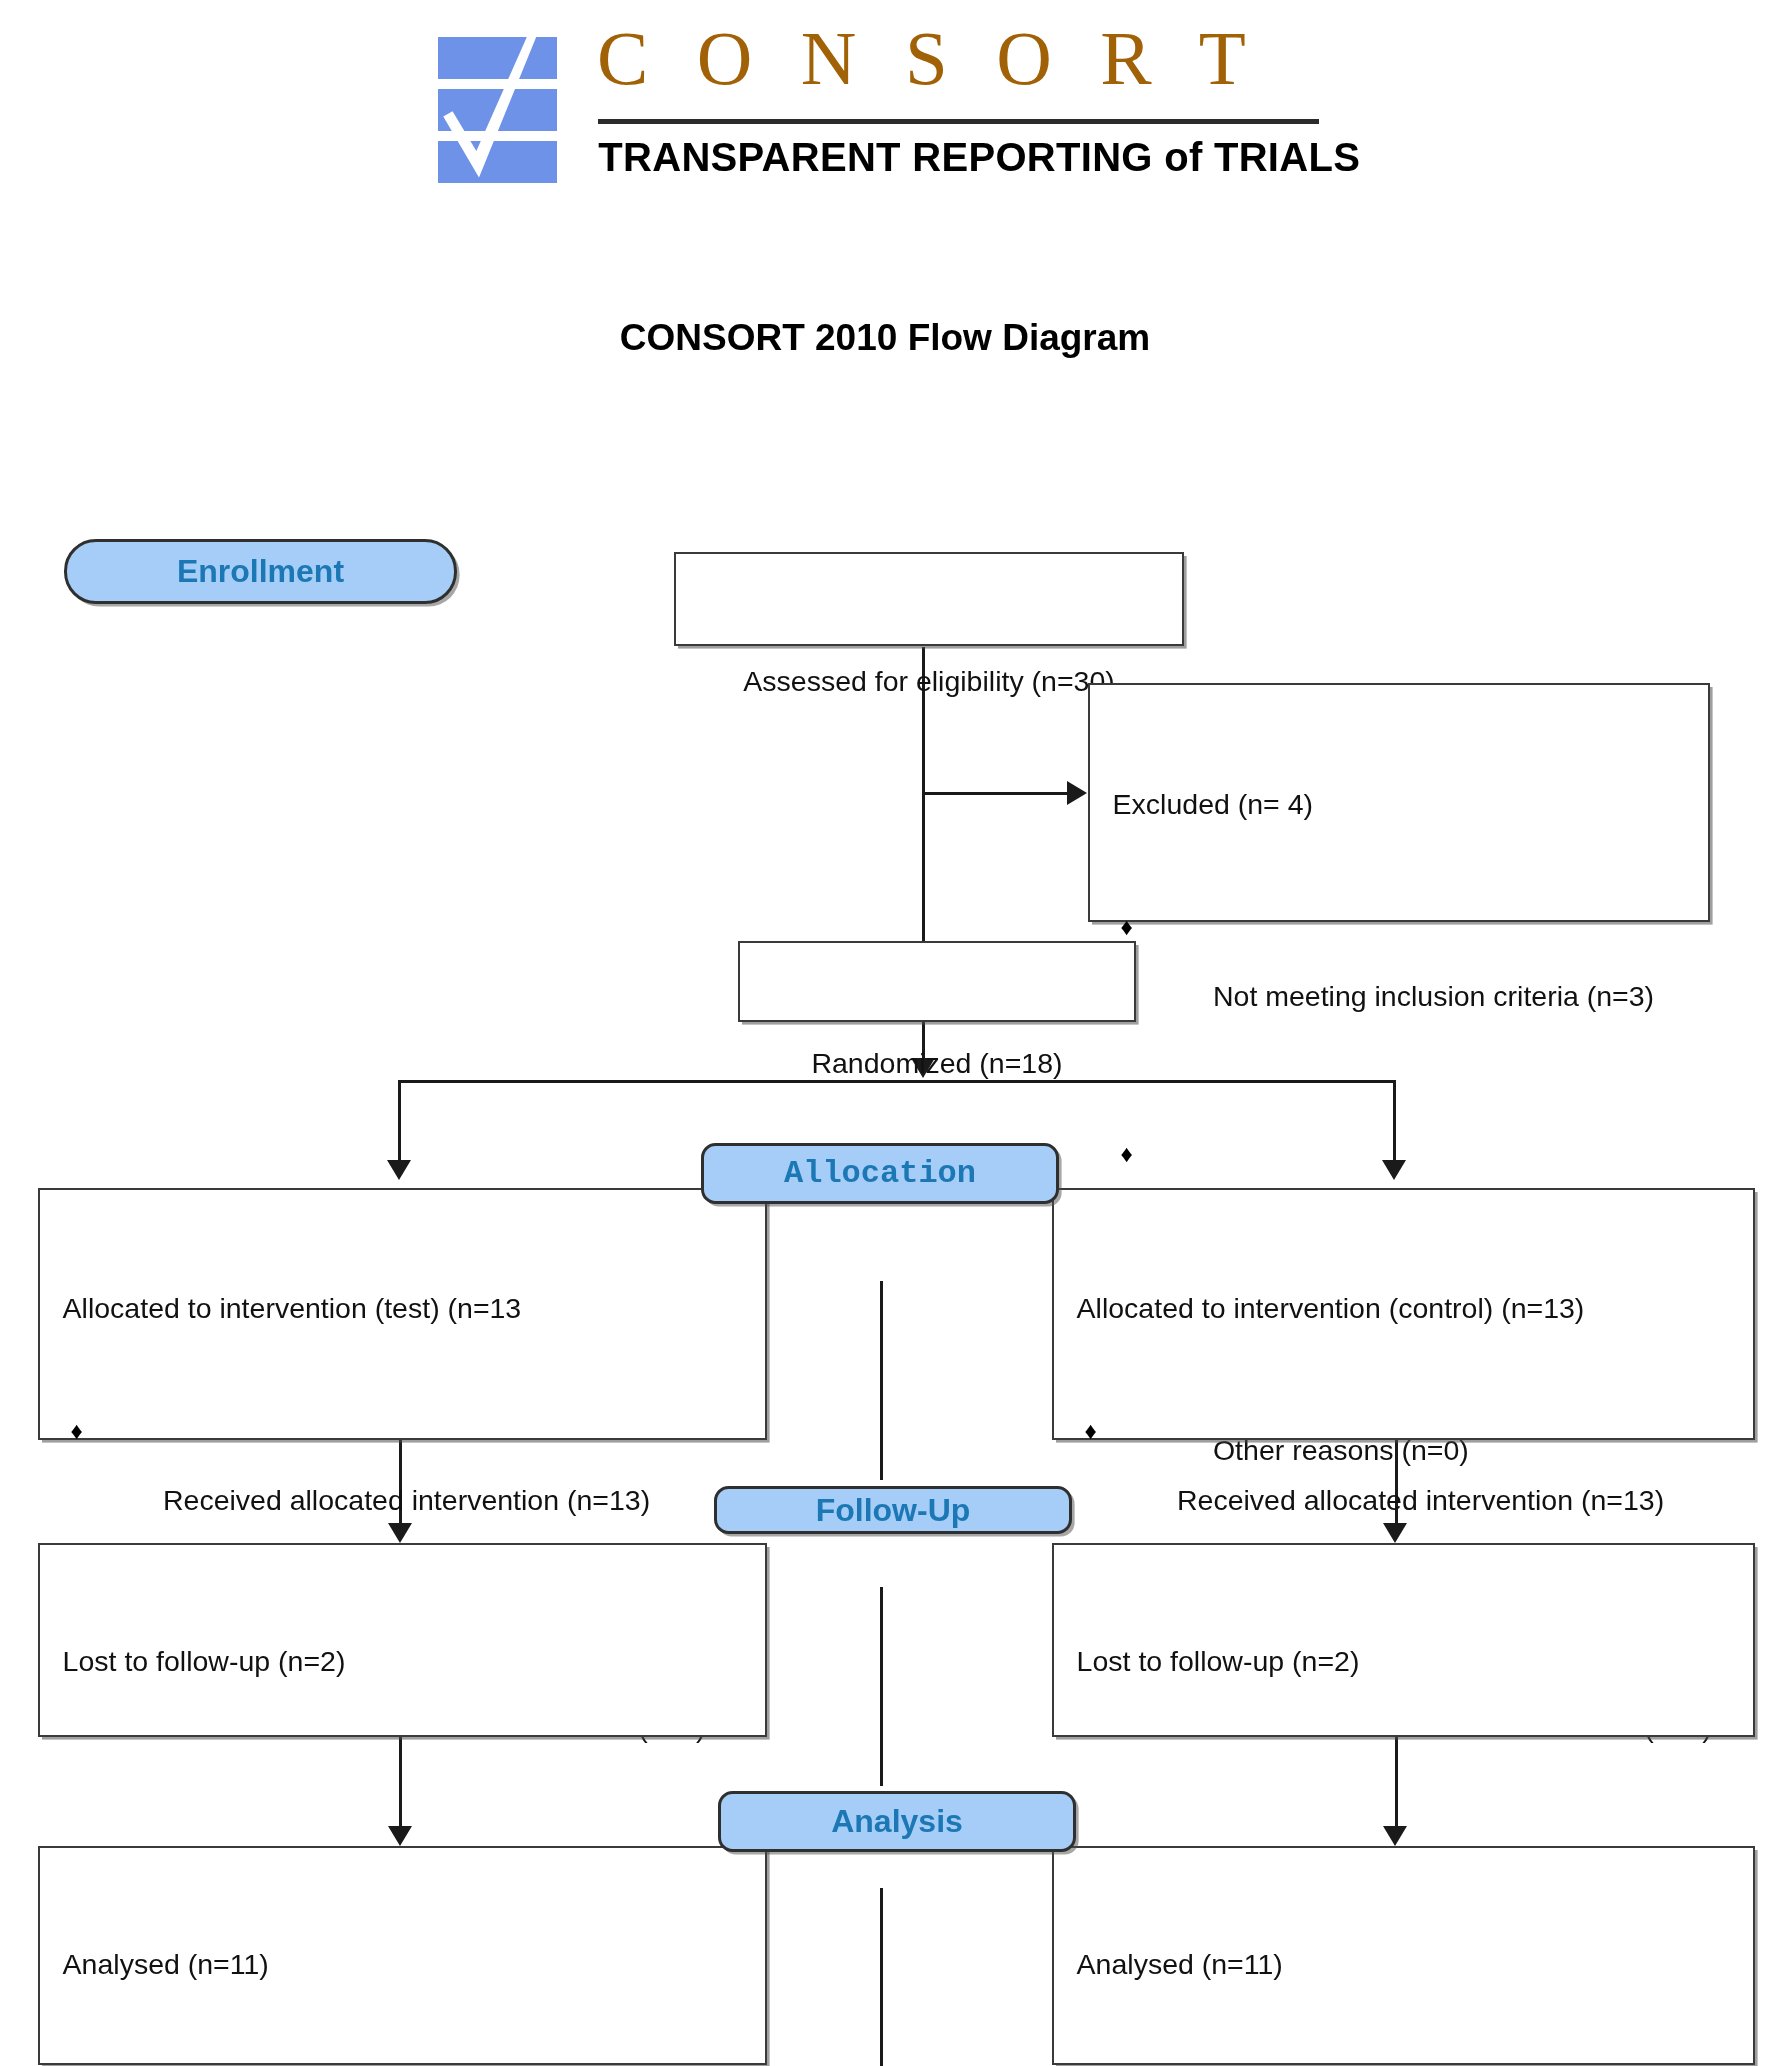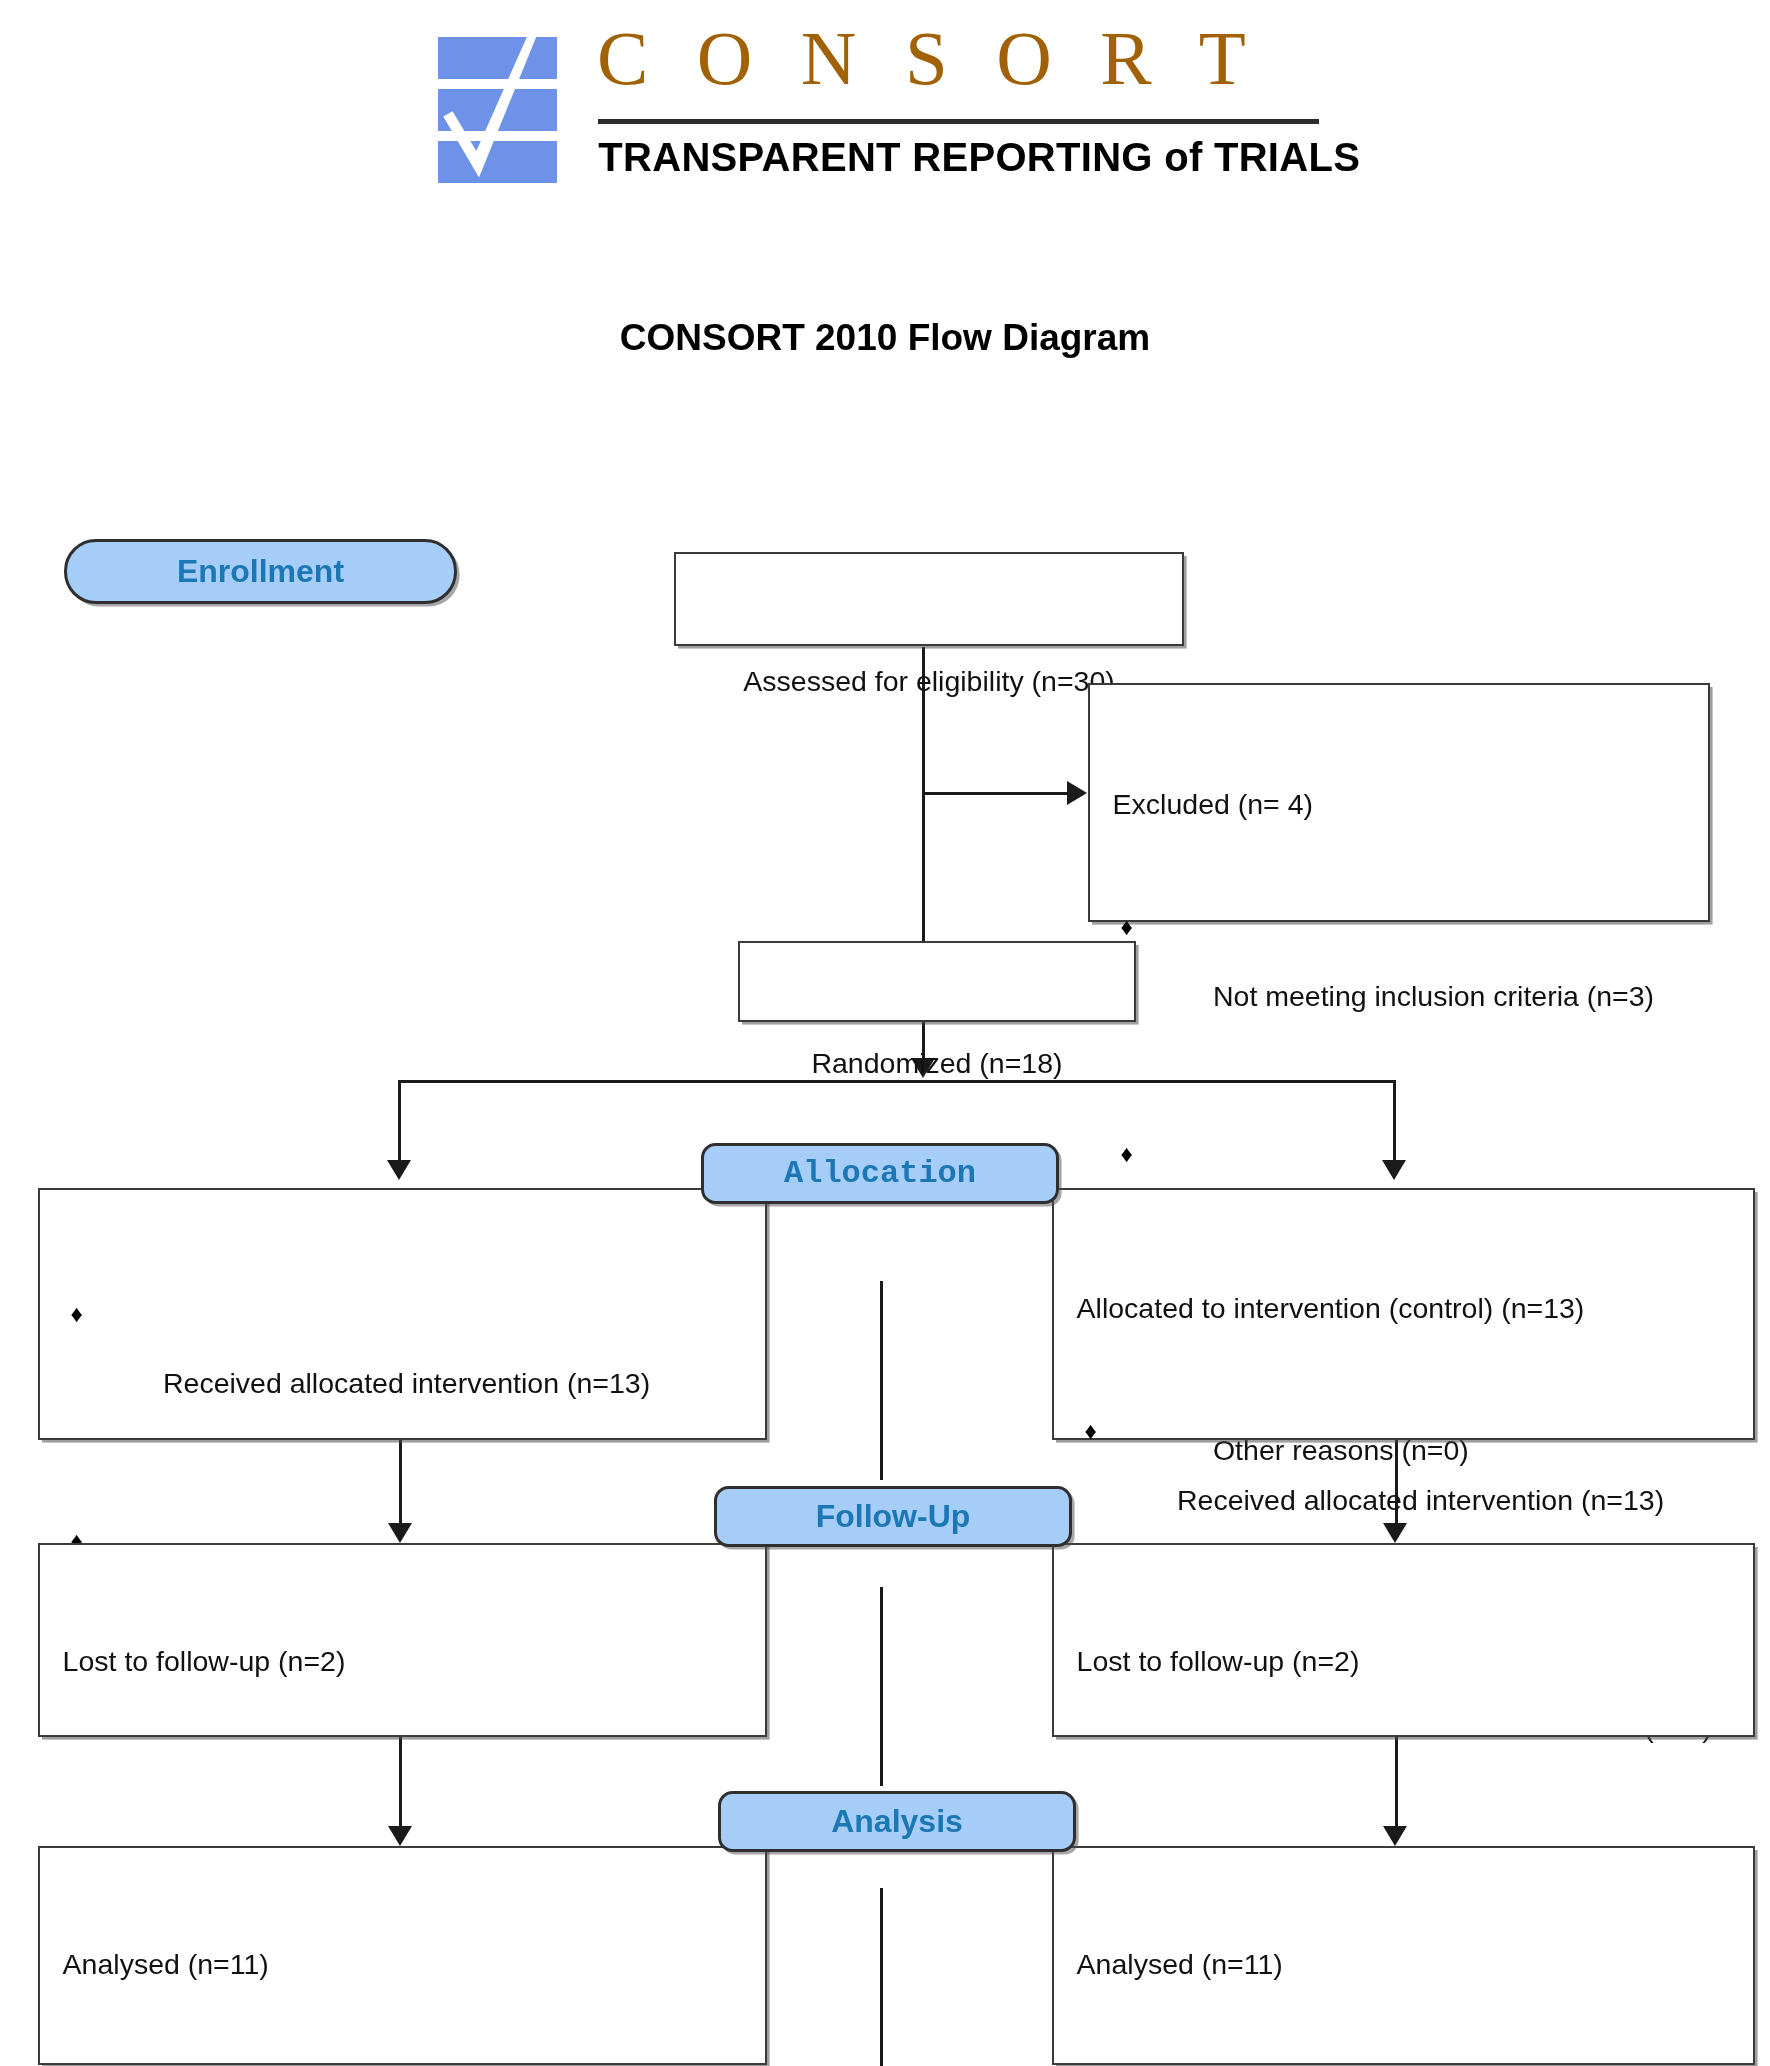--- a/index.html
+++ b/index.html
@@ -280,20 +280,21 @@
   <div class="flow-box" style="left:738px; top:941px; width:398px; height:81px;">
     <div class="box-lines box-text centered" style="top:21px;">
       <span class="plain-line">Randomized (n=18)</span>
     </div>
   </div>
 
   <div class="stage-badge" style="left:701px; top:1143px; width:358px; height:61px;font-family:Liberation Mono, monospace;">Allocation</div>
 
   <div class="flow-box" style="left:38px; top:1188px; width:729px; height:252px;">
     <div class="box-lines box-text" style="top:18.6px;">
+      <span class="plain-line">Allocated to intervention (test) (n=13</span>
       <span class="bullet-line">
         <span class="bullet-glyph">♦</span>
         <span>Received allocated intervention (n=13)</span>
       </span>
       <span class="bullet-line">
         <span class="bullet-glyph">♦</span>
         <span>Did not receive allocated intervention (n=0)</span>
       </span>
     </div>
   </div>
@@ -305,21 +306,21 @@
         <span class="bullet-glyph">♦</span>
         <span>Received allocated intervention (n=13)</span>
       </span>
       <span class="bullet-line">
         <span class="bullet-glyph">♦</span>
         <span>Did not receive allocated intervention(n=0)</span>
       </span>
     </div>
   </div>
 
-  <div class="stage-badge" style="left:714px; top:1486px; width:358px; height:61px;text-align:right;">Follow-Up</div>
+  <div class="stage-badge" style="left:714px; top:1486px; width:358px; height:48px;text-align:right;">Follow-Up</div>
 
   <div class="flow-box" style="left:38px; top:1543px; width:729px; height:194px;">
     <div class="box-lines box-text" style="top:17px;">
       <span class="plain-line">Lost to follow-up (n=2)</span>
       <span class="gap-line"></span>
       <span class="bullet-line tight">
         <span class="bullet-glyph">♦</span>
         <span>did not appear at the 1-year CBCT(n=2)</span>
       </span>
     </div>

